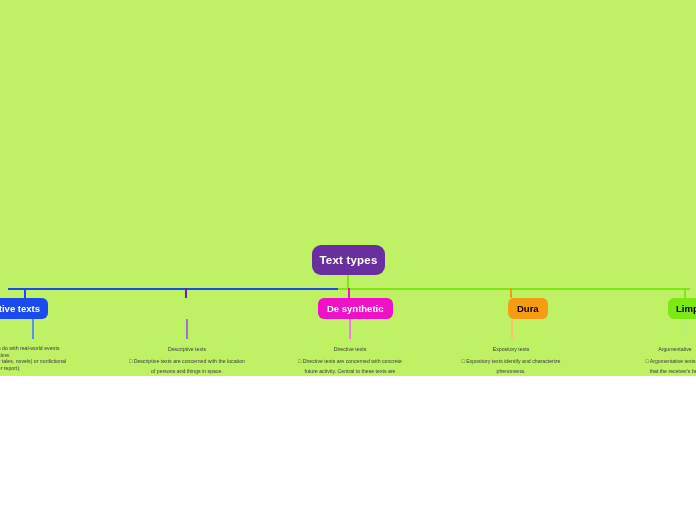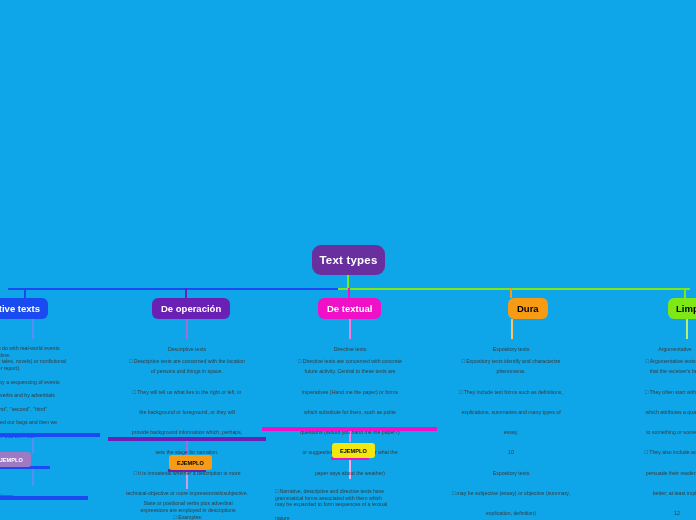--- a/index.html
+++ b/index.html
@@ -6,22 +6,22 @@
   html, body {
     margin: 0; padding: 0;
     width: 696px; height: 520px;
     background: #ffffff;
     font-family: "Liberation Sans", sans-serif;
     overflow: hidden;
   }
   #canvas {
     position: relative;
     width: 696px;
-    height: 520px;
-    background: #0ea5e9;
+    height: 376px;
+    background: #bef264;
     overflow: hidden;
   }
 
   
   .root-node {
     position: absolute;
     left: 312px; top: 245px;
     width: 73px; height: 30px;
     background: #6a2f9e;
     border-radius: 9px;
@@ -130,23 +130,20 @@
     <span>EJEMPLO</span>
   </div>
   <div class="ejemplo-bar" style="left:0px; top:466px; width:50px; background:#1a4bf0;"></div>
   <div class="vline" style="left:32px; top:469px; height:17px; background:#5a8ef5;"></div>
   <div class="txt left" style="left:-8px; top:486px; width:100px; font-size:5.6px;">
     <span>Software</span>
   </div>
   <div class="bar" style="left:0px; top:496px; width:88px; background:#1a4bf0;"></div>
 
   <div class="vline" style="left:185px; top:288px; height:10px; background:#6a1fb5;"></div>
-  <div class="branch-node" style="left:152px; top:298px; background:#6a1fb5;">
-    <span>De operación</span>
-  </div>
   <div class="vline" style="left:186px; top:319px; height:20px; background:#a06fd6;"></div>
   <div class="txt lead" style="left:112px; top:339px; width:150px; font-weight:normal;">
     <span>Descriptive texts</span>
   </div>
   <div class="txt" style="left:108px; top:346px; width:158px;">
     <span>□ Descriptive texts are concerned with the location
 of persons and things in space.
 
 □ They will tell us what lies to the right or left, in
 
@@ -168,21 +165,21 @@
   <div class="ejemplo-bar" style="left:168px; top:469px; width:38px; background:#6a1fb5;"></div>
   <div class="vline" style="left:186px; top:472px; height:17px; background:#c3a3e5;"></div>
   <div class="txt lead" style="left:118px; top:493px; width:140px;">
     <span>State or positional verbs plus adverbial
 expressions are employed in descriptions
 □ Examples:</span>
   </div>
 
   <div class="vline" style="left:348px; top:288px; height:10px; background:#f010c8;"></div>
   <div class="branch-node" style="left:318px; top:298px; background:#f010c8;">
-    <span>De textual</span>
+    <span>De synthetic</span>
   </div>
   <div class="vline" style="left:349px; top:319px; height:20px; background:#f77ce0;"></div>
   <div class="txt lead" style="left:275px; top:339px; width:150px;">
     <span>Directive texts</span>
   </div>
   <div class="txt" style="left:270px; top:346px; width:160px;">
     <span>□ Directive texts are concerned with concrete
 future activity. Central to these texts are
 
 imperatives (Hand me the paper) or forms

